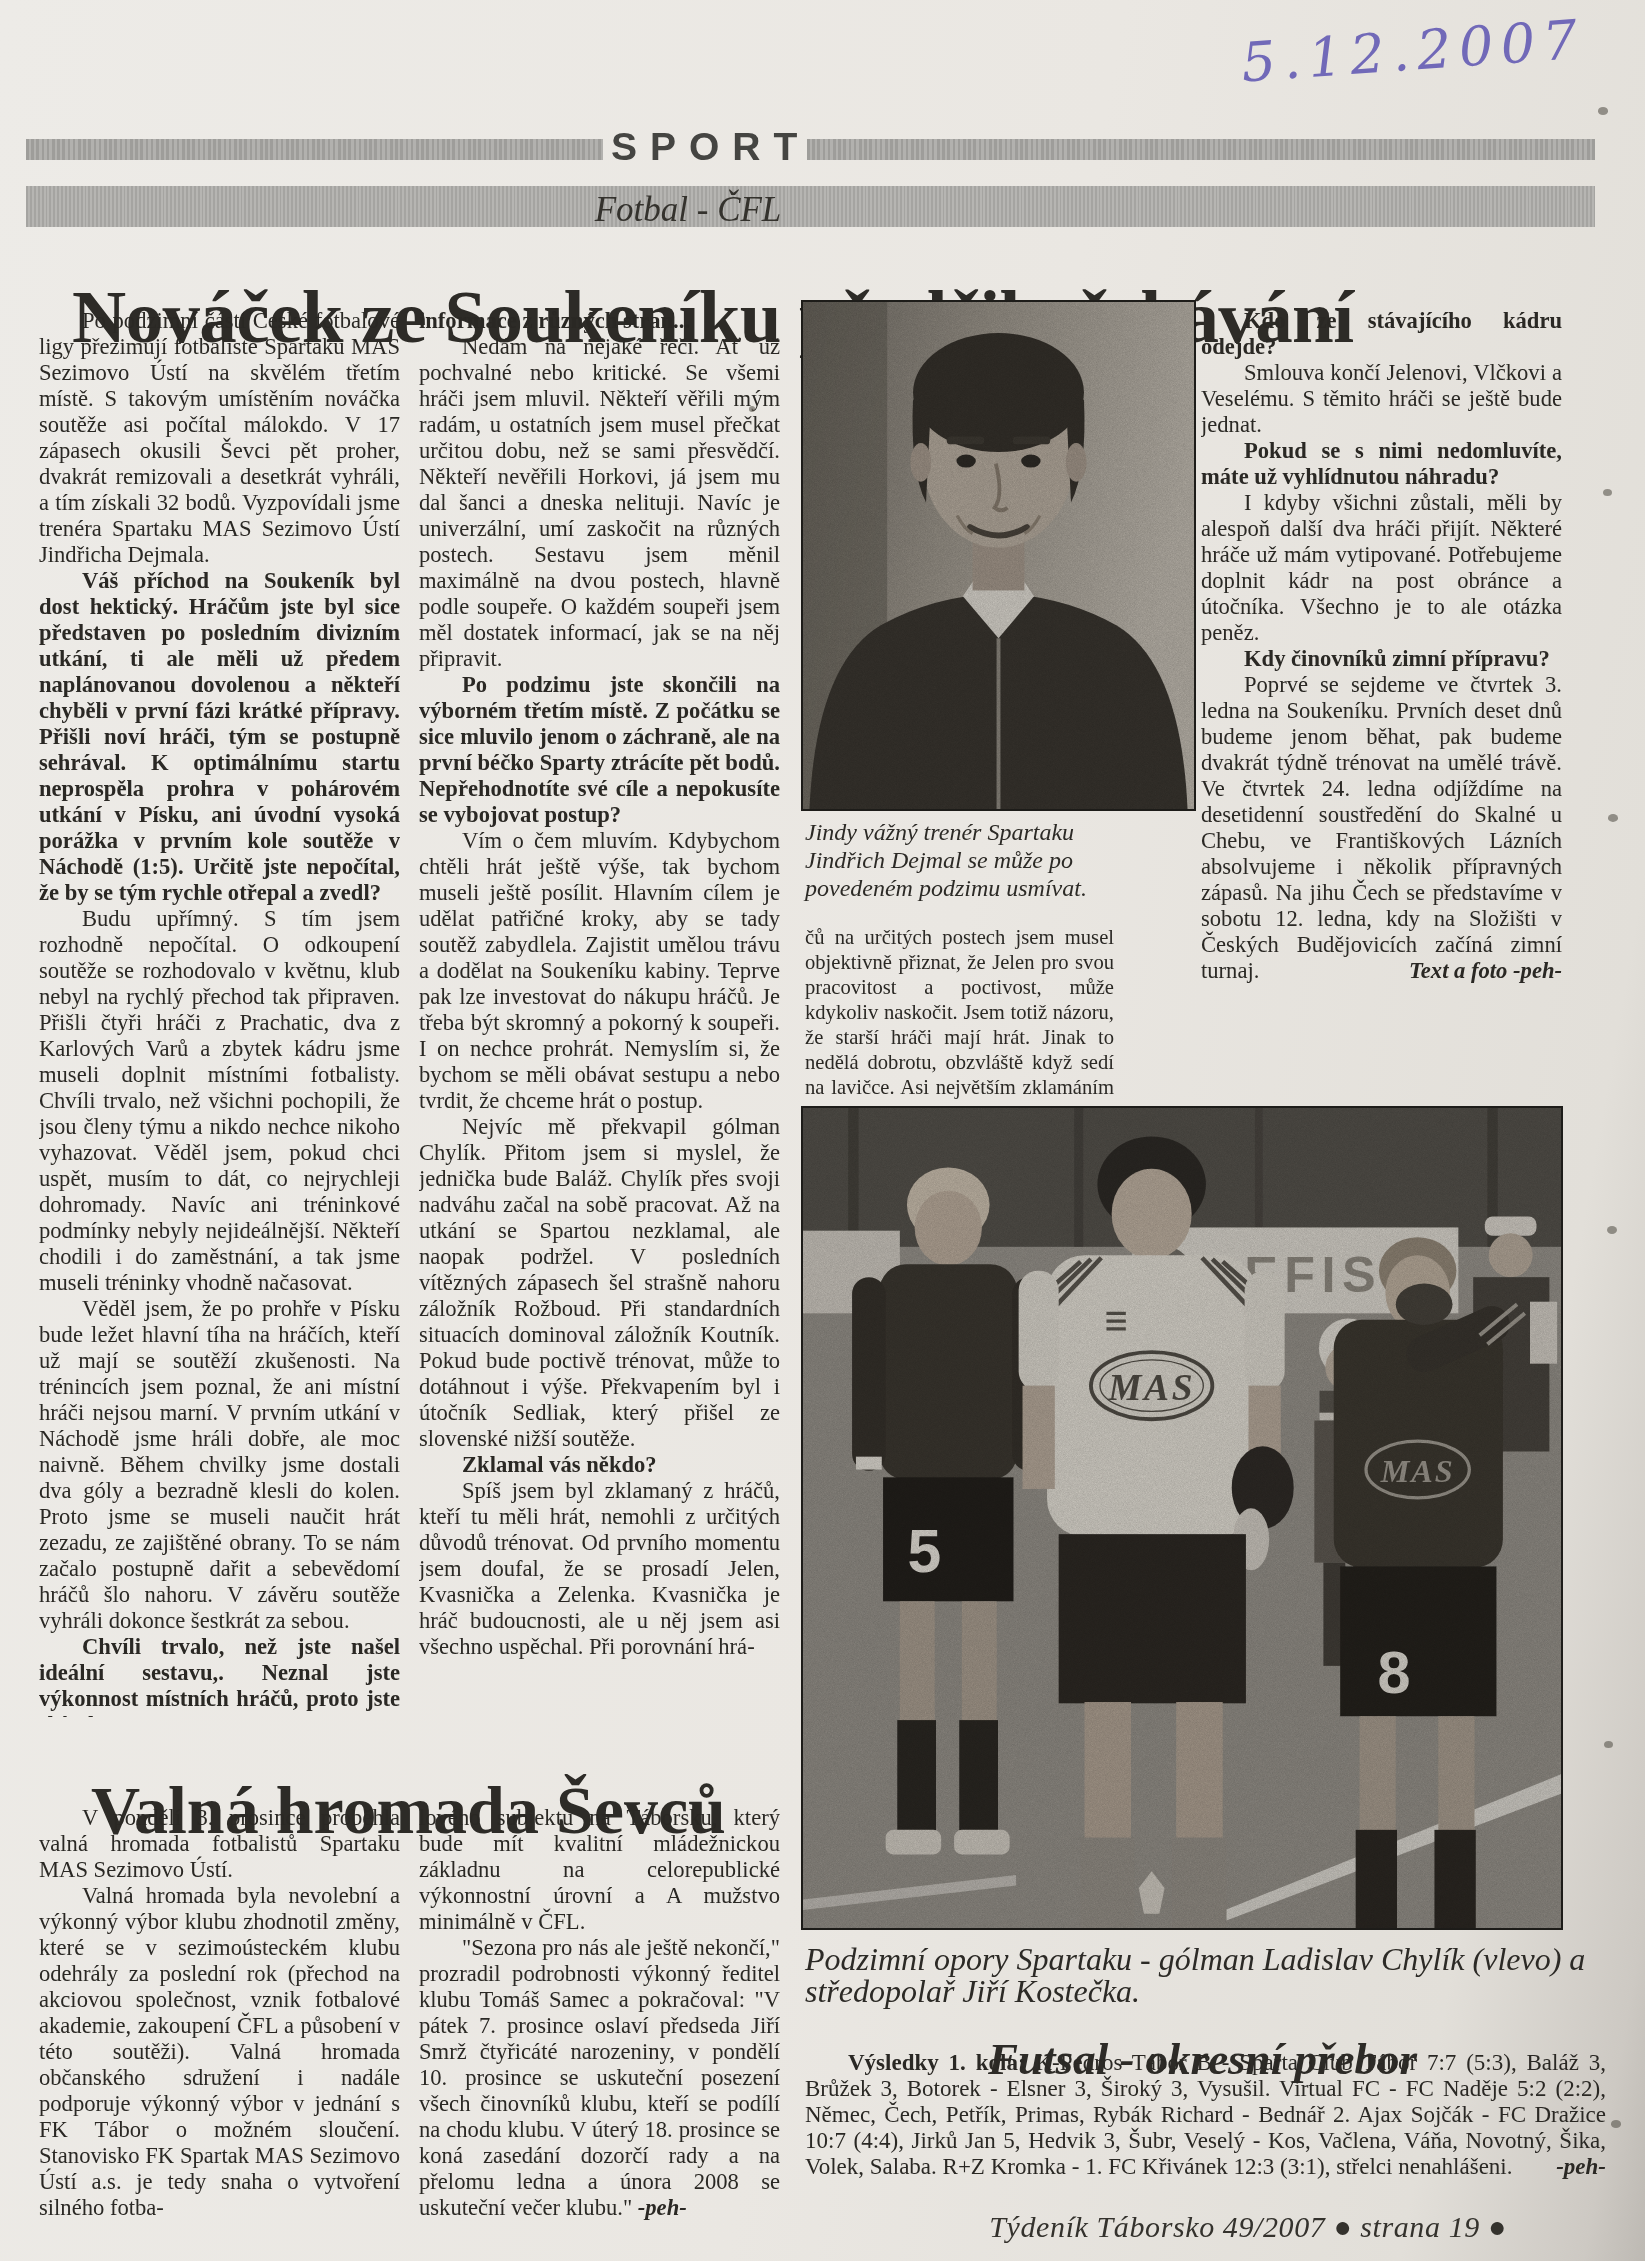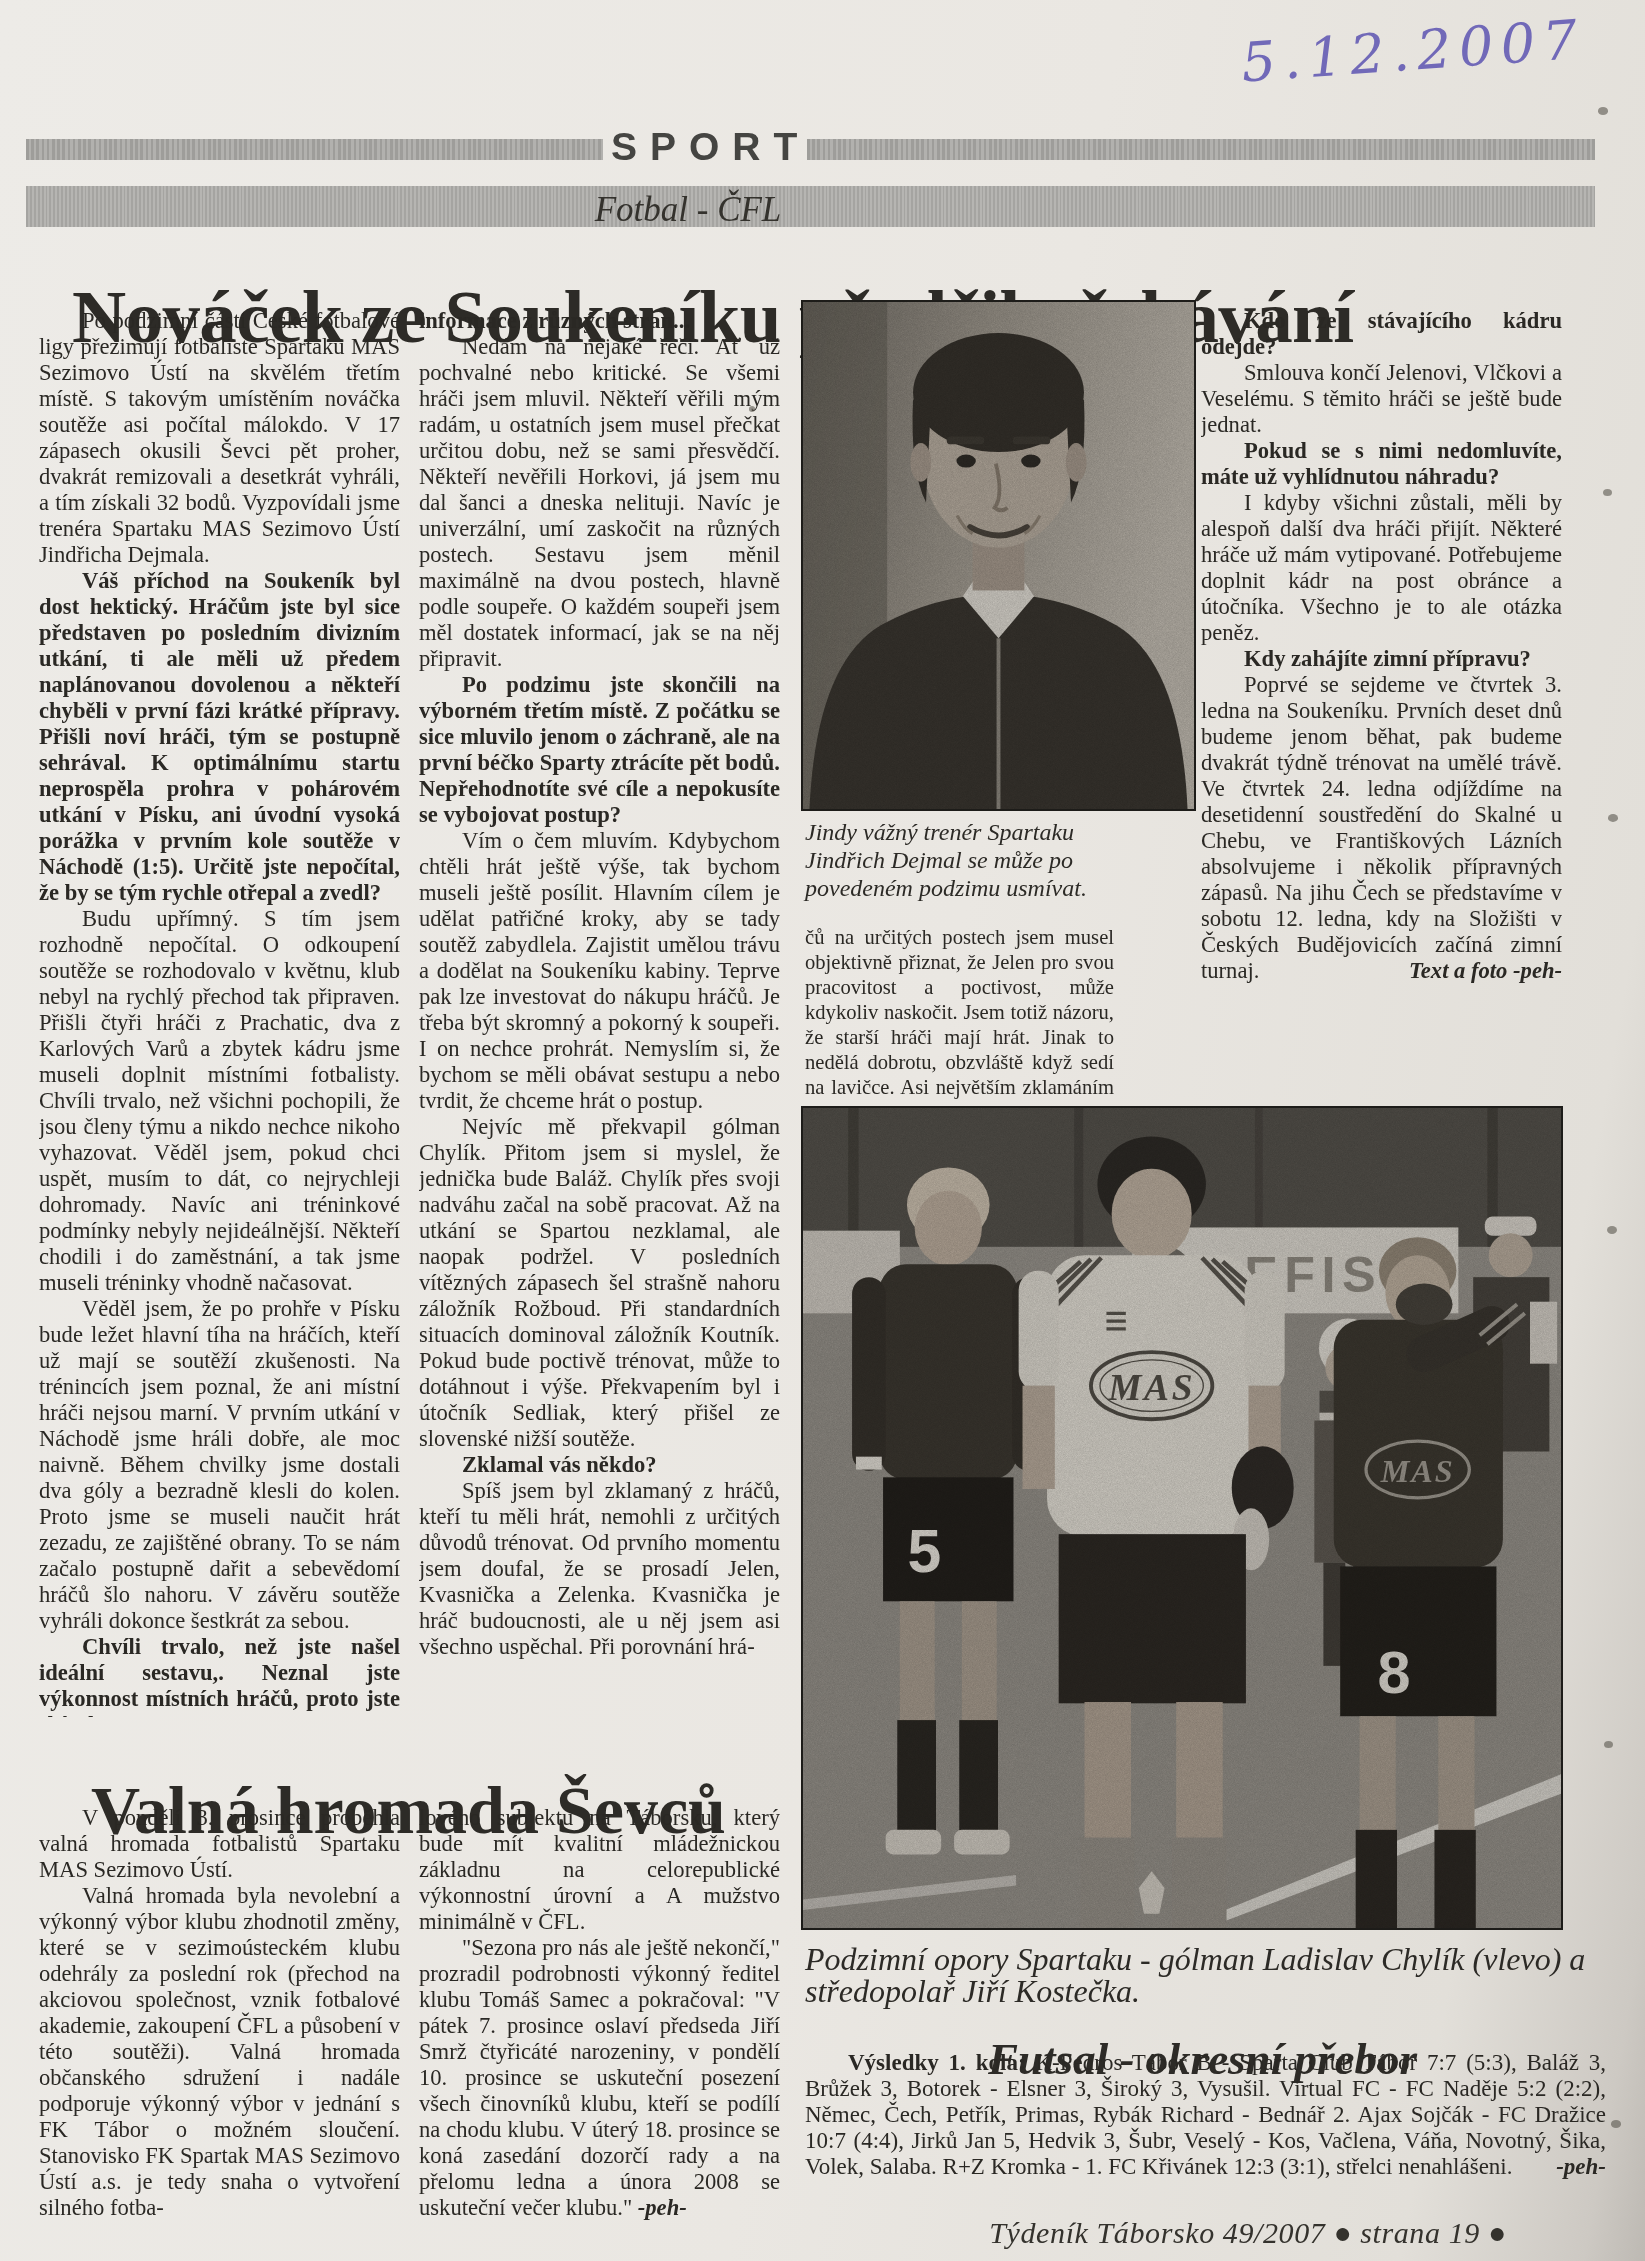--- a/index.html
+++ b/index.html
@@ -82,21 +82,21 @@
   }
   .futsal-text{
     position:absolute;left:805px;top:2050px;width:801px;height:161px;
     font-size:23px;line-height:26px;text-align:justify;overflow:hidden;
   }
   .byline-right{float:right;font-weight:bold;font-style:italic;}
   .byline-inline{font-weight:bold;font-style:italic;}
   
   .footer{
     position:absolute;left:890px;top:2210px;width:716px;text-align:center;
-    font-style:italic;font-size:30px;color:#34322d;letter-spacing:0.6px;white-space:nowrap;margin-top:6px;
+    font-style:italic;font-size:30px;color:#34322d;letter-spacing:0.6px;white-space:nowrap;
   }
   
   .speck{position:absolute;background:#5a564e;border-radius:50%;opacity:.6;}
 </style>
 </head>
 <body>
 
 <div class="page">
 
   <div class="handdate">5.12.2007</div>
@@ -169,21 +169,21 @@
 
   <div class="col3cont">
     <p class="noind">čů na určitých postech jsem musel objektivně přiznat, že Jelen pro svou pracovitost a poctivost, může kdykoliv naskočit. Jsem totiž názoru, že starší hráči mají hrát. Jinak to nedělá dobrotu, obzvláště když sedí na lavičce. Asi největším zklamáním byl ale Vl-</p>
   </div>
 
   <div class="col" id="col4">
     <p class="q">Kdo ze stávajícího kádru odejde?</p>
     <p>Smlouva končí Jelenovi, Vlčkovi a Veselému. S těmito hráči se ještě bude jednat.</p>
     <p class="q">Pokud se s nimi nedomluvíte, máte už vyhlídnutou náhradu?</p>
     <p>I kdyby všichni zůstali, měli by alespoň další dva hráči přijít. Některé hráče už mám vytipované. Potřebujeme doplnit kádr na post obránce a útočníka. Všechno je to ale otázka peněz.</p>
-    <p class="q">Kdy zahájíte zimní přípravu?</p>
+    <p class="q">Kdy činovníků zimní přípravu?</p>
     <p><span>Poprvé se sejdeme ve čtvrtek 3. ledna na Soukeníku. Prvních deset dnů budeme jenom běhat, pak budeme dvakrát týdně trénovat na umělé trávě. Ve čtvrtek 24. ledna odjíždíme na desetidenní soustředění do Skalné u Chebu, ve Františkových Lázních absolvujeme i několik přípravných zápasů. Na jihu Čech se představíme v sobotu 12. ledna, kdy na Složišti v Českých Budějovicích začíná zimní turnaj.</span> <span class="byline-right">Text a foto -peh-</span></p>
   </div>
 
   <div class="photo2">
     <svg viewBox="0 0 1174 1270" preserveAspectRatio="none">
       <defs>
         <filter id="grain2">
             <feTurbulence type="fractalNoise" baseFrequency="0.85" numOctaves="2" result="n"></feTurbulence>
           <feColorMatrix in="n" type="matrix" values="0 0 0 0 0  0 0 0 0 0  0 0 0 0 0  0.5 0.5 0.5 0 0"></feColorMatrix>
           </filter>

